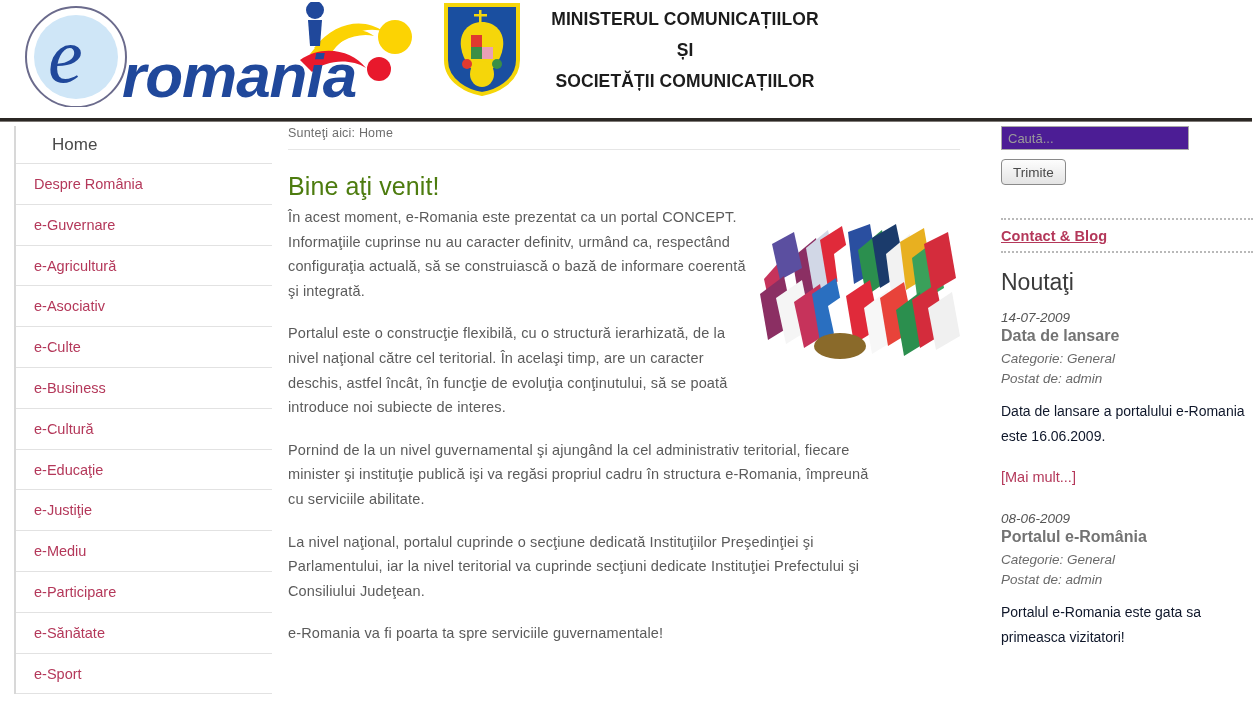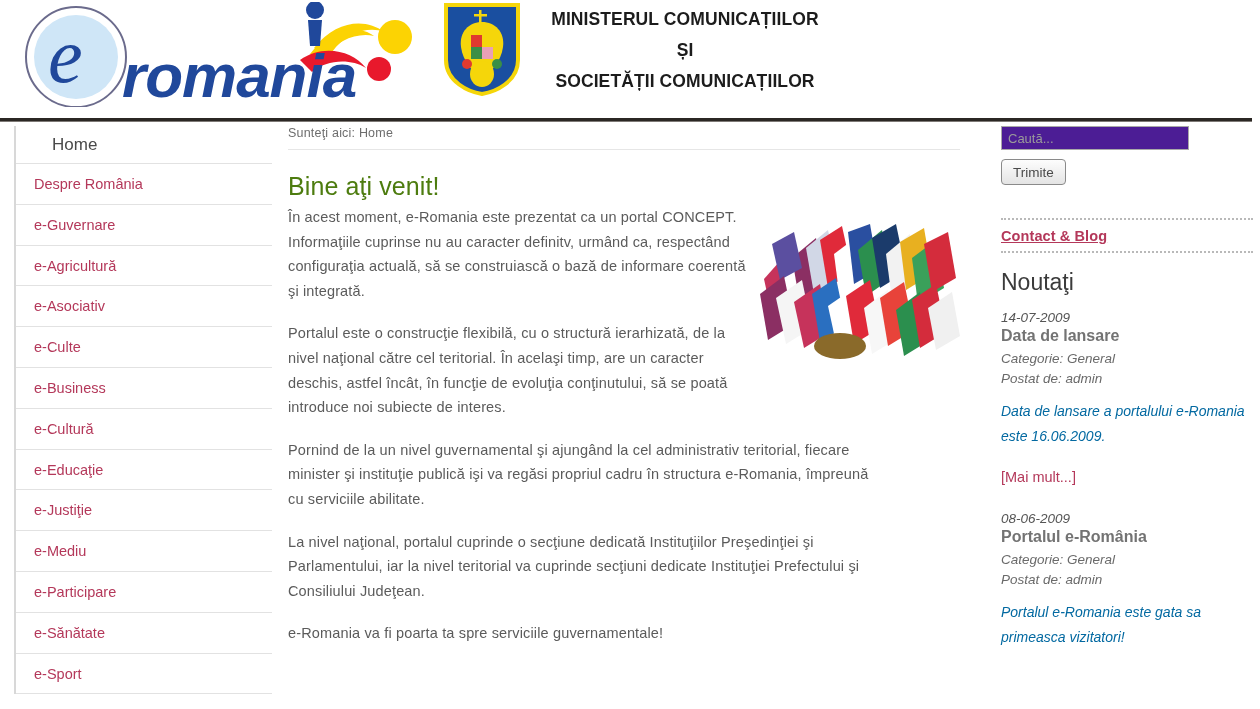--- a/index.html
+++ b/index.html
@@ -161,22 +161,21 @@
     font-size: 16px; font-weight: bold;
     color: #737373; margin-bottom: 4px;
   }
   .news-meta {
     font-size: 13.5px; font-style: italic;
     color: #6a6a6a; line-height: 20px;
   }
   .news-body {
     margin-top: 10px;
     font-size: 14px; line-height: 25px;
-    color: #0369a1;
-    font-style: italic;
+    color: #0f172a;
   }
   .news-more { margin-top: 20px; font-size: 14.5px; color: #b4385a; }
 </style>
 </head>
 <body>
 
 <div id="page">
 
   <div class="header">
 

